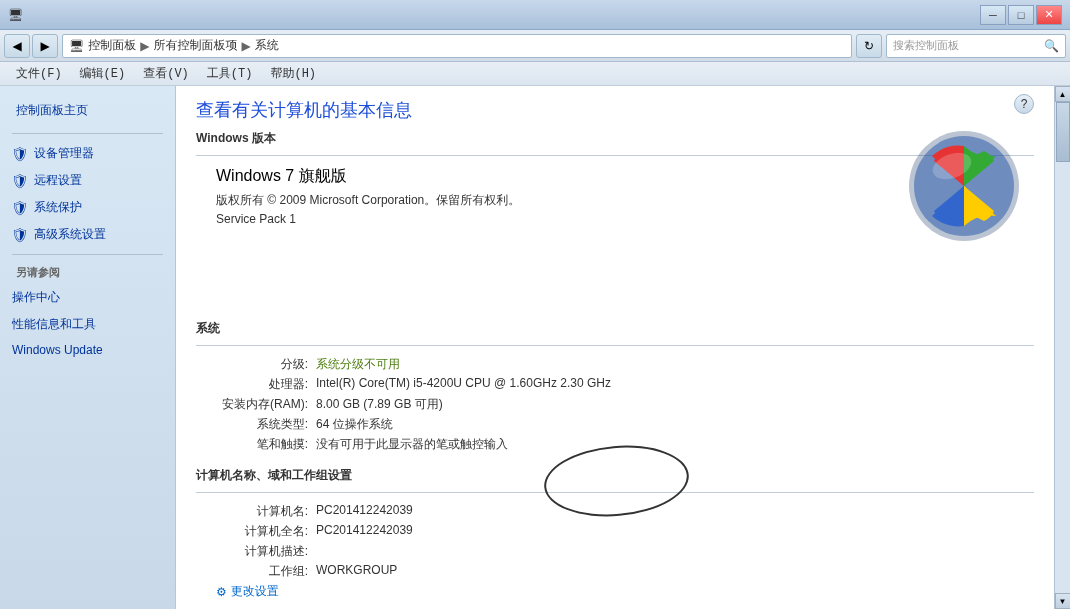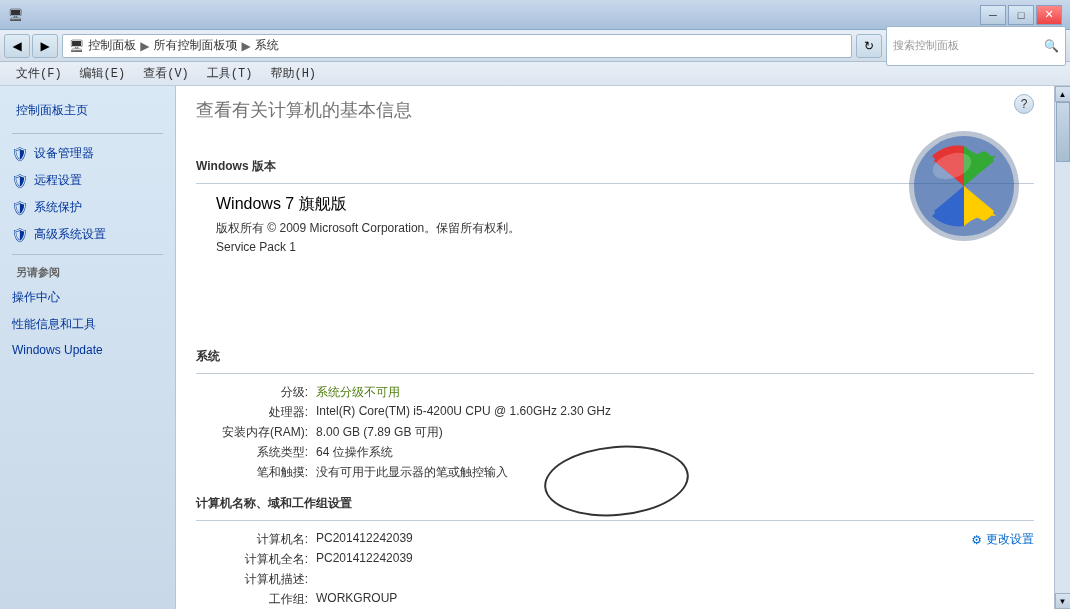--- a/index.html
+++ b/index.html
@@ -61,21 +61,21 @@
     .breadcrumb-sep { color: #666; }
     .refresh-btn {
       width: 26px; height: 24px;
       background: linear-gradient(to bottom, #e0ecf5, #c8dae8);
       border: 1px solid #a0b8cc;
       border-radius: 3px;
       display: flex; align-items: center; justify-content: center;
       font-size: 12px; cursor: pointer;
     }
     .search-box {
-      width: 180px; height: 40px;
+      width: 180px; height: 24px;
       background: #fff;
       border: 1px solid #a0b8cc;
       border-radius: 2px;
       display: flex; align-items: center;
       padding: 0 6px;
       font-size: 12px; color: #999;
     }
     .search-icon { margin-left: auto; color: #666; }
 
     
@@ -144,23 +144,23 @@
     
     .content {
       flex: 1;
       background: #fff;
       padding: 12px 20px;
       overflow-y: auto;
       position: relative;
     }
     .page-title {
       font-size: 18px;
-      color: #737373;
+      color: #1d4ed8;
       font-weight: normal;
-      margin-bottom: 32px;
+      margin-bottom: 4px;
       padding-bottom: 4px;
     }
     .section-header {
       font-size: 12px;
       color: #333;
       font-weight: bold;
       margin-bottom: 6px;
     }
     .section-divider {
       height: 1px;
@@ -256,20 +256,21 @@
       cursor: pointer;
       display: flex;
       align-items: center;
       gap: 4px;
     }
 
     .computer-name-section {
       display: flex;
       justify-content: space-between;
       align-items: flex-start;
+      flex-direction: column;
     }
     .computer-name-data { flex: 1; }
     .computer-name-action { margin-left: 20px; }
   </style>
 </head>
 <body>
 
 <div class="title-bar">
   <span class="title-bar-left">
     <span style="font-size:12px">🖥</span>

